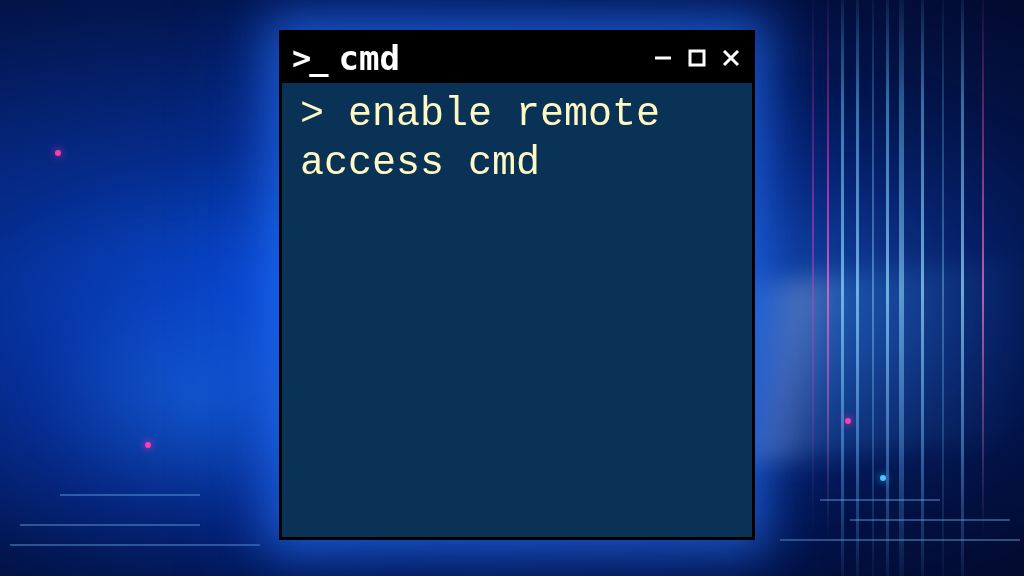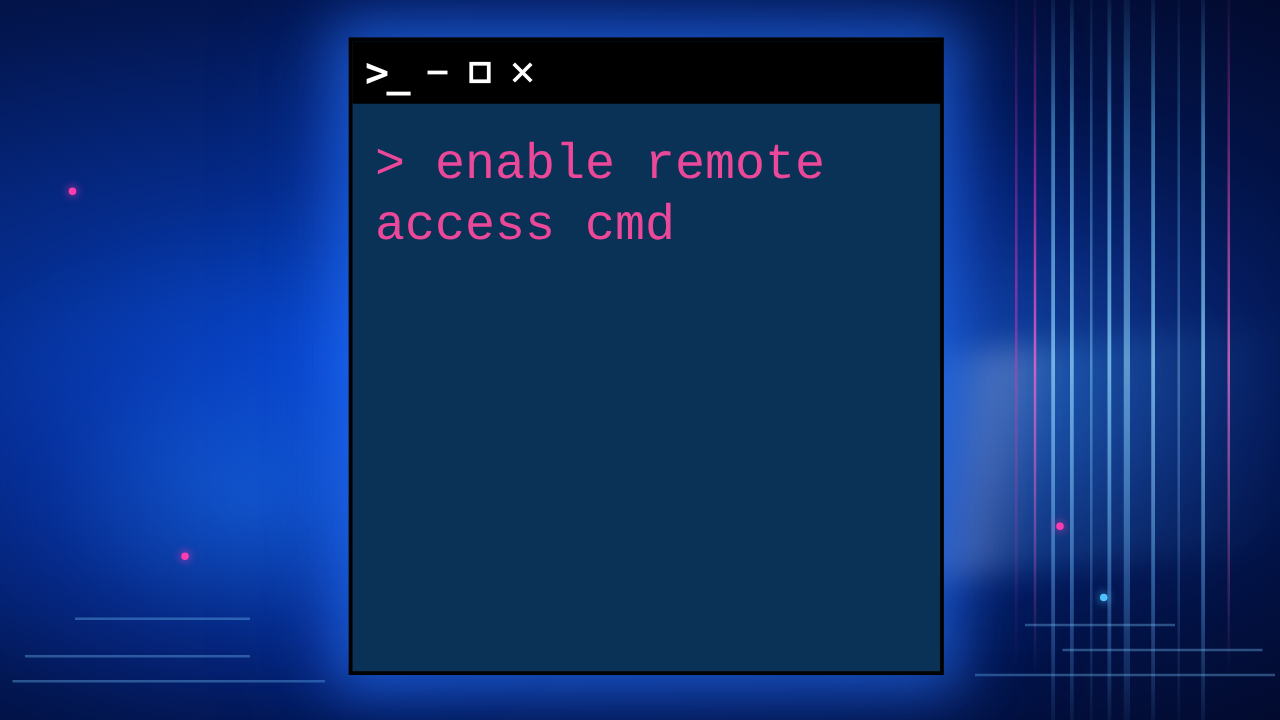--- a/index.html
+++ b/index.html
@@ -135,22 +135,22 @@
       width: 22px;
       height: 22px;
       display: flex;
       align-items: center;
       justify-content: center;
       color: #fff;
       cursor: pointer;
     }
     .ctrl svg { display:block; }
     .terminal-body {
-      padding: 26px 18px;
-      color: #ec4899;
+      padding: 8px 18px;
+      color: #fef9c3;
       font-size: 40px;
       line-height: 1.22;
       font-family: 'Consolas', 'Courier New', monospace;
       word-break: break-word;
     }
     .prompt-symbol {
       display: inline;
     }
     .command-text {
       display: inline;
@@ -182,20 +182,21 @@
   <div class="trace t6"></div>
   <div class="dot d1"></div>
   <div class="dot d2"></div>
   <div class="dot d3"></div>
   <div class="dot d4"></div>
 </div>
 
 <div class="terminal">
   <div class="titlebar">
     <span class="titlebar-icon">&gt;_</span>
+    <span class="titlebar-title">cmd</span>
     <div class="window-controls">
       <div class="ctrl">
         <svg width="20" height="20" viewBox="0 0 20 20">
             <line x1="2" y1="10" x2="18" y2="10" stroke="#fff" stroke-width="3"></line>
           </svg>
       </div>
       <div class="ctrl">
         <svg width="20" height="20" viewBox="0 0 20 20">
             <rect x="3" y="3" width="14" height="14" fill="none" stroke="#fff" stroke-width="3"></rect>
           </svg>

